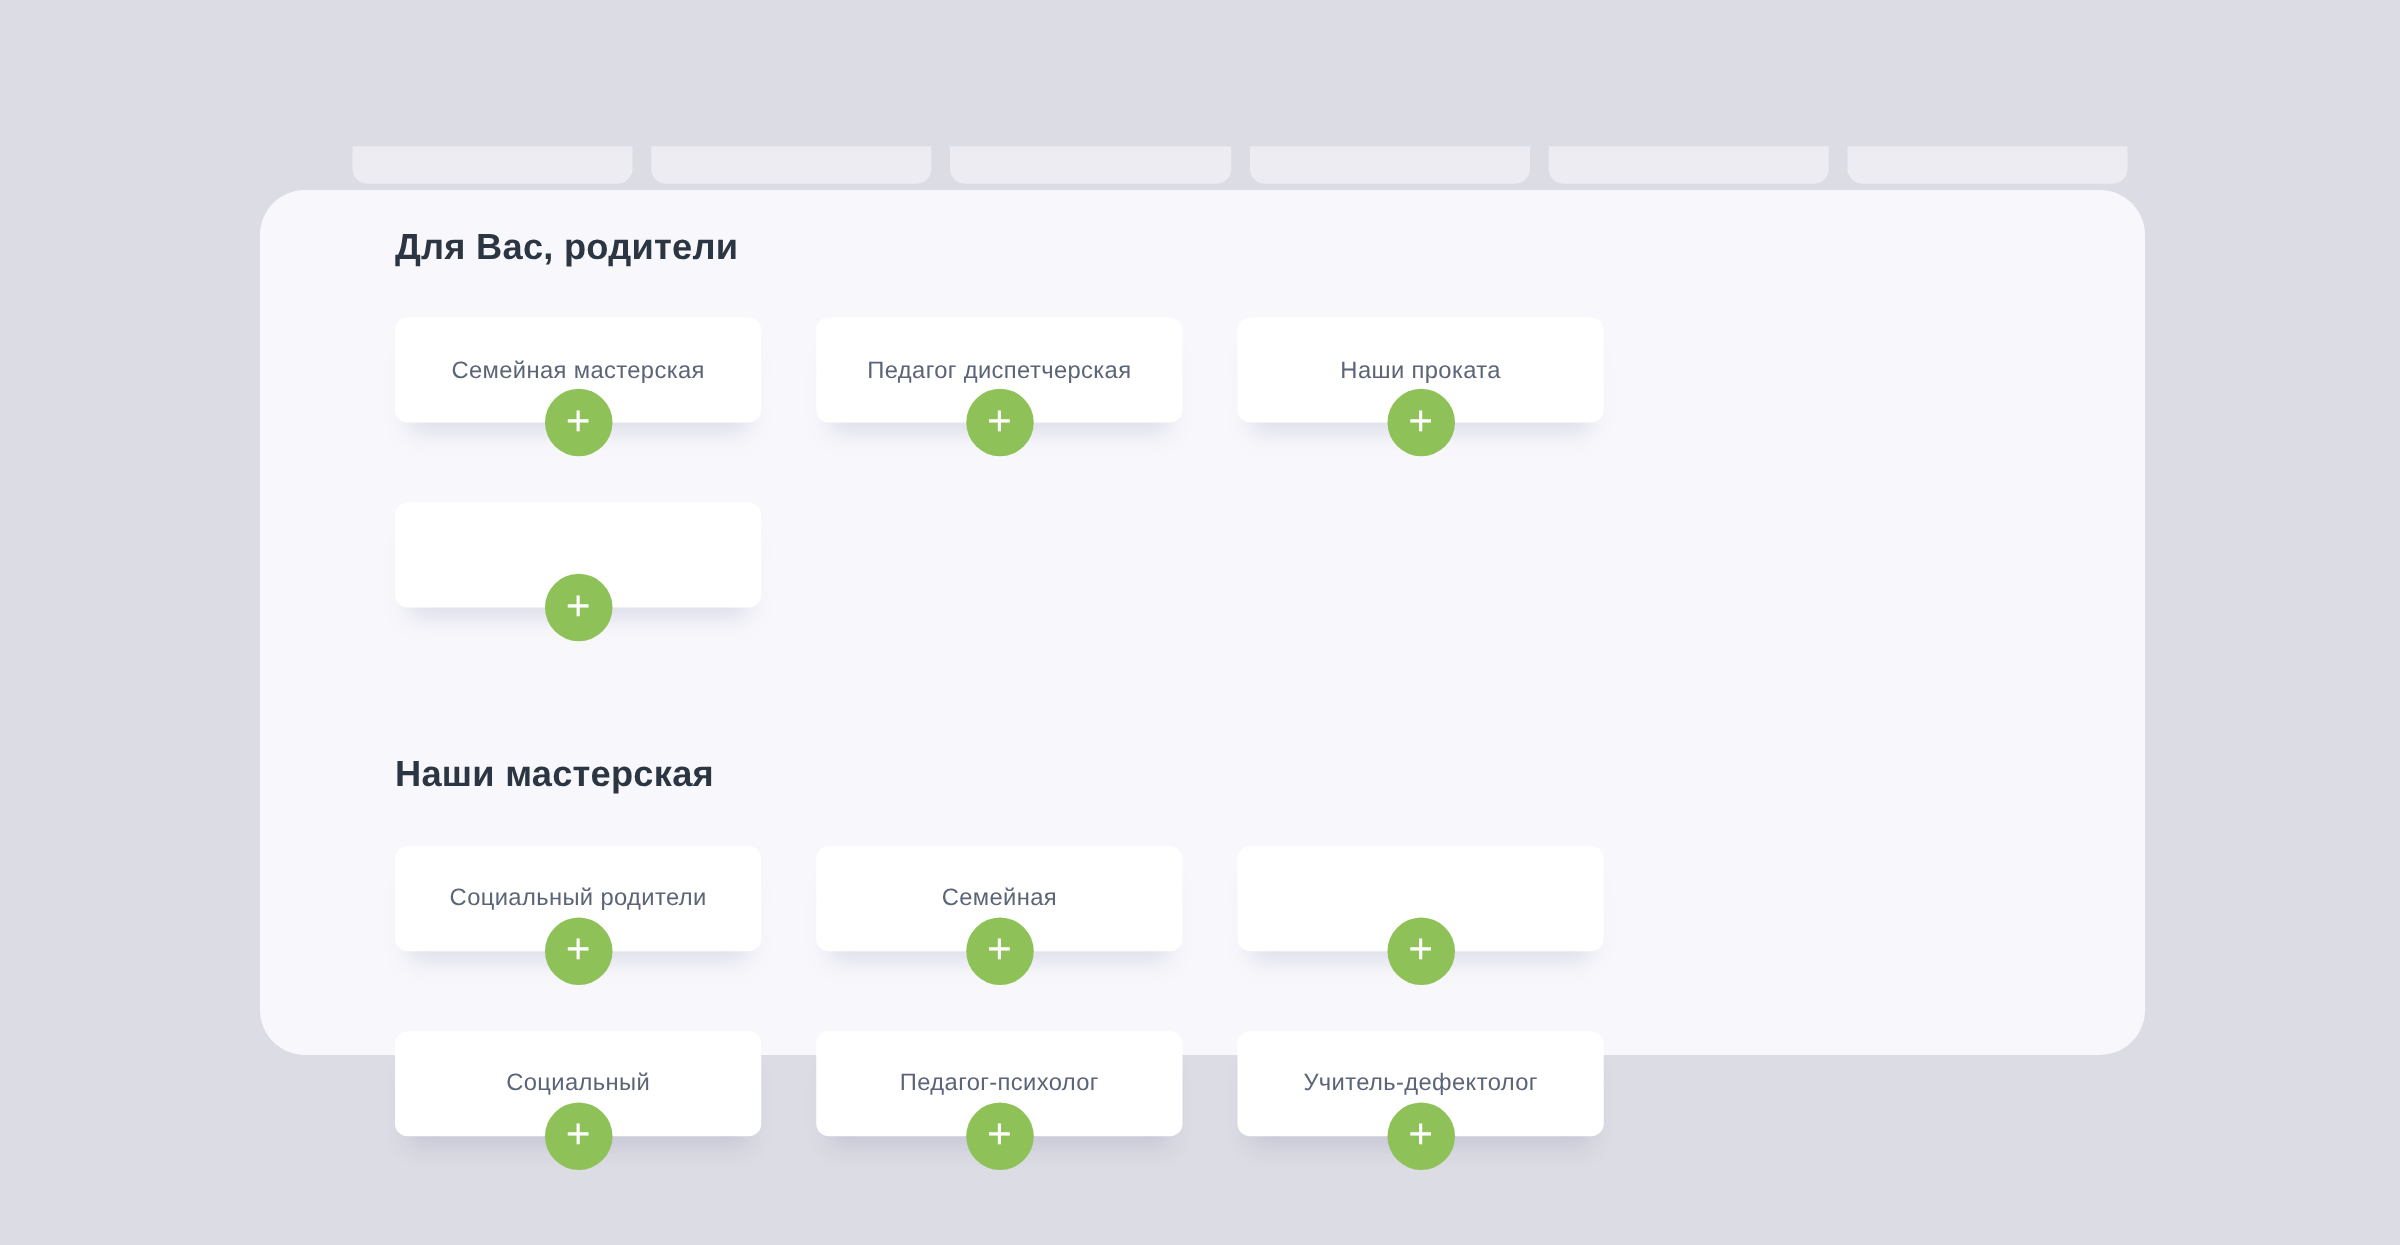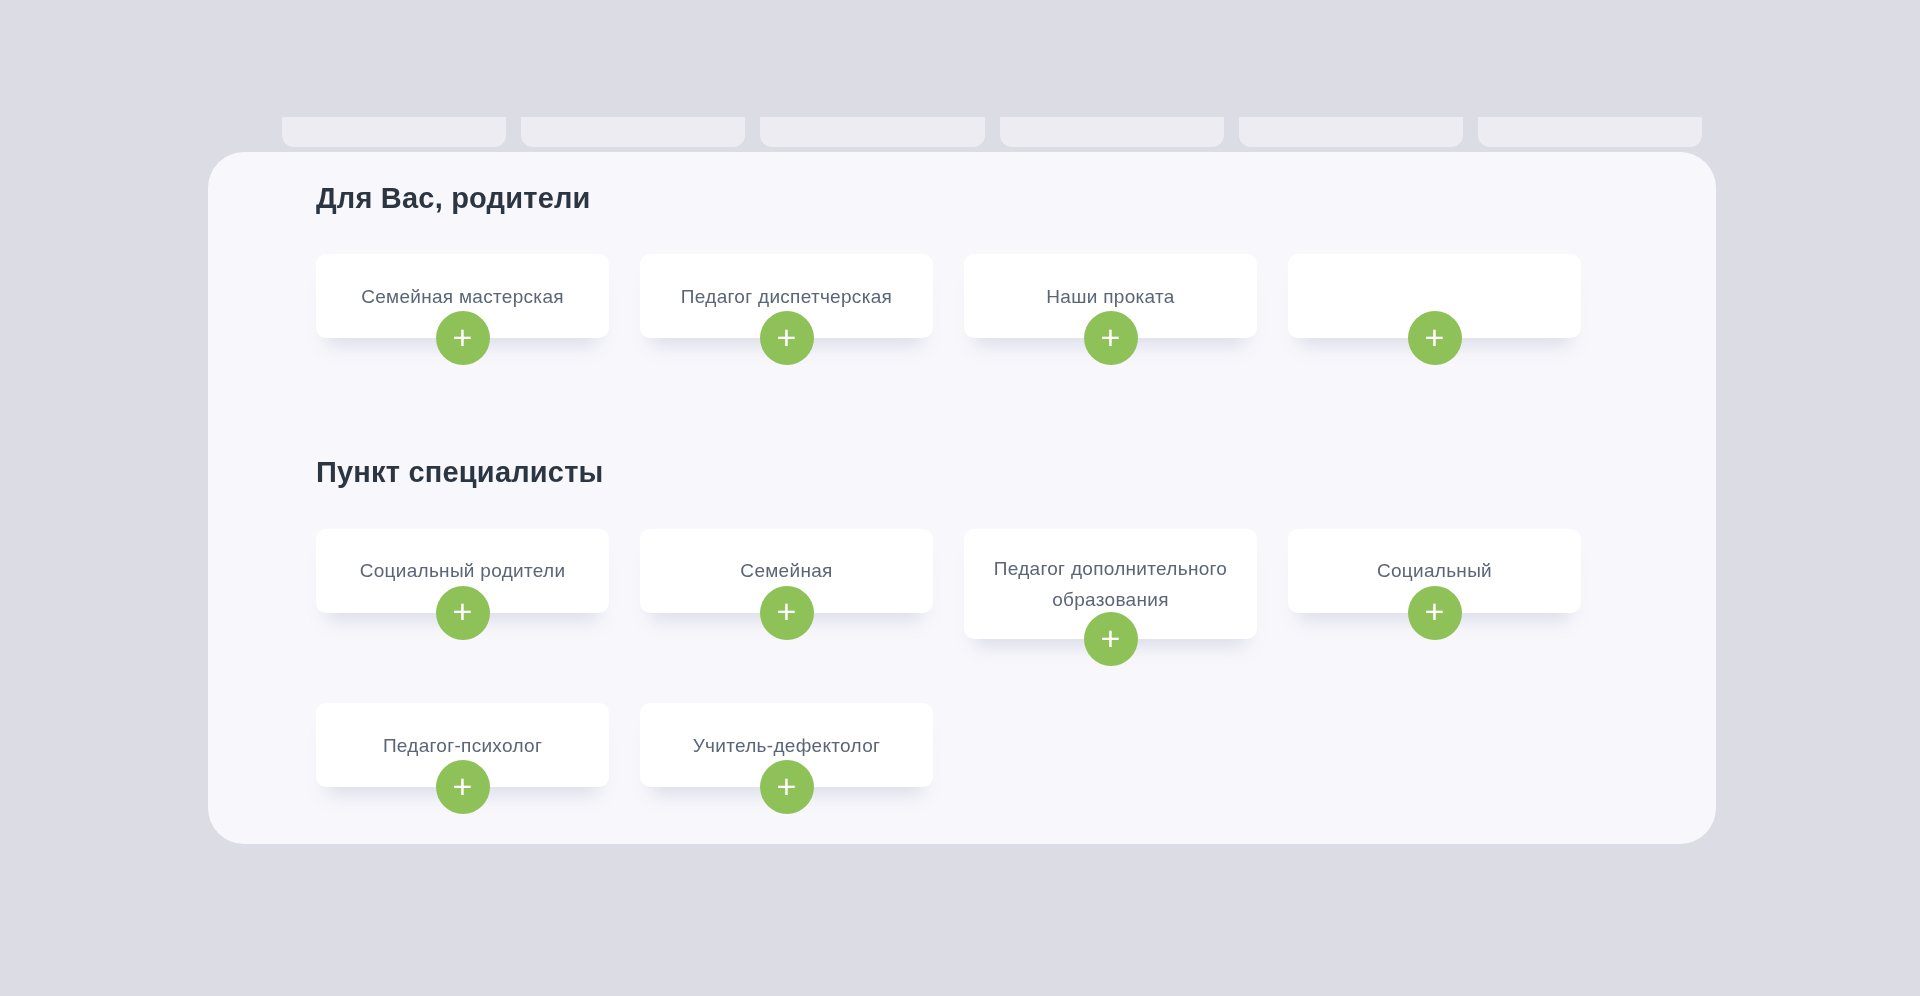--- a/index.html
+++ b/index.html
@@ -42,21 +42,21 @@
     letter-spacing: 0.2px;
     margin-bottom: 38px;
     margin-top: 12px;
   }
   .section + .section .section-title {
     margin-top: 116px;
   }
   .cards {
     display: flex;
     flex-wrap: wrap;
-    gap: 64px 31px;
+    gap: 64px 44px;
     width: 1265px;
     align-items: flex-start;
   }
   .card {
     position: relative;
     width: 293px;
     min-height: 84px;
     background: #ffffff;
     border-radius: 10px;
     display: flex;
@@ -136,38 +136,37 @@
 
   <div class="card">
     <button class="plus-btn">
       <span class="plus-glyph">+</span>
     </button>
   </div>
 </div>
   </div>
 
   <div class="section">
-    <h2 class="section-title">Пункт специалисты</h2>
+    <h2 class="section-title">Наши мастерская</h2>
     <div class="cards">
   <div class="card">
     <span class="card-label">Социальный родители</span>
     <button class="plus-btn">
       <span class="plus-glyph">+</span>
     </button>
   </div>
 
   <div class="card">
     <span class="card-label">Семейная</span>
     <button class="plus-btn">
       <span class="plus-glyph">+</span>
     </button>
   </div>
 
   <div class="card">
-    <span class="card-label">Педагог дополнительного образования</span>
     <button class="plus-btn">
       <span class="plus-glyph">+</span>
     </button>
   </div>
 
   <div class="card">
     <span class="card-label">Социальный</span>
     <button class="plus-btn">
       <span class="plus-glyph">+</span>
     </button>

